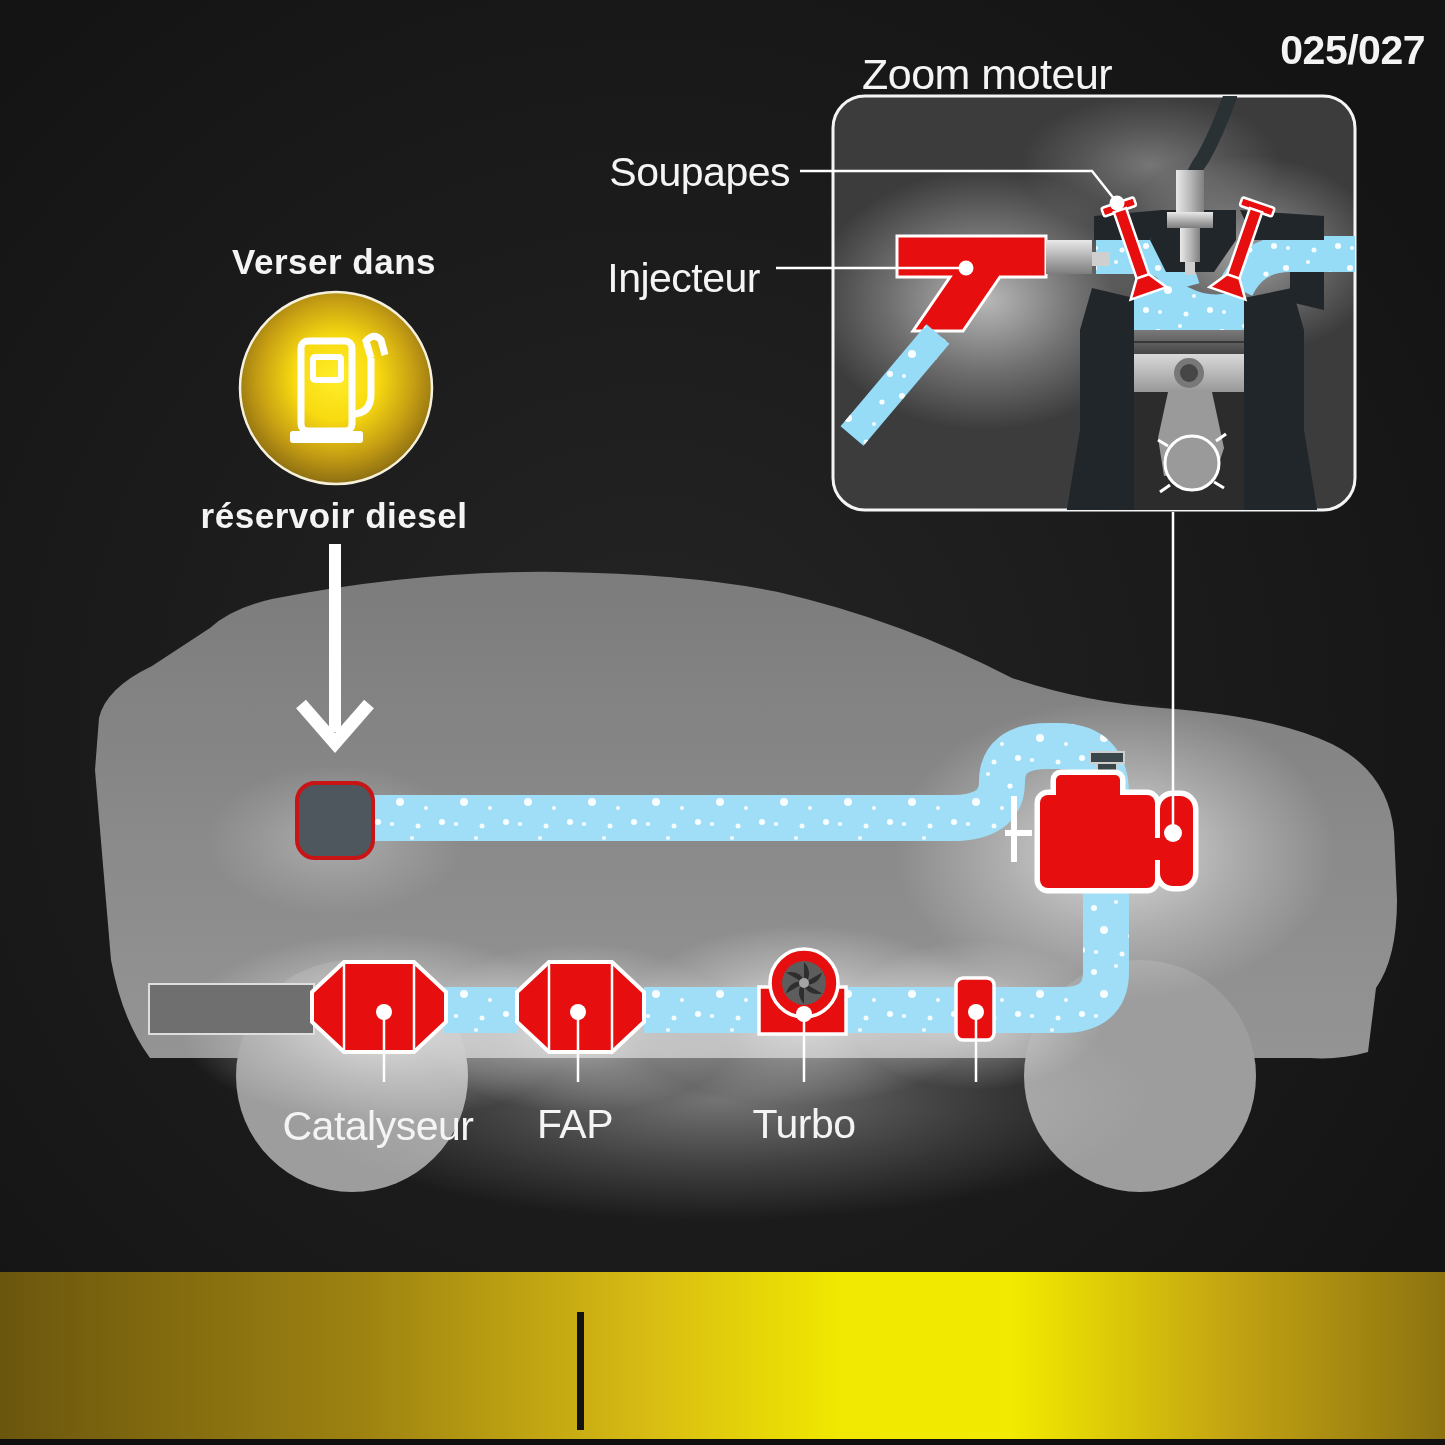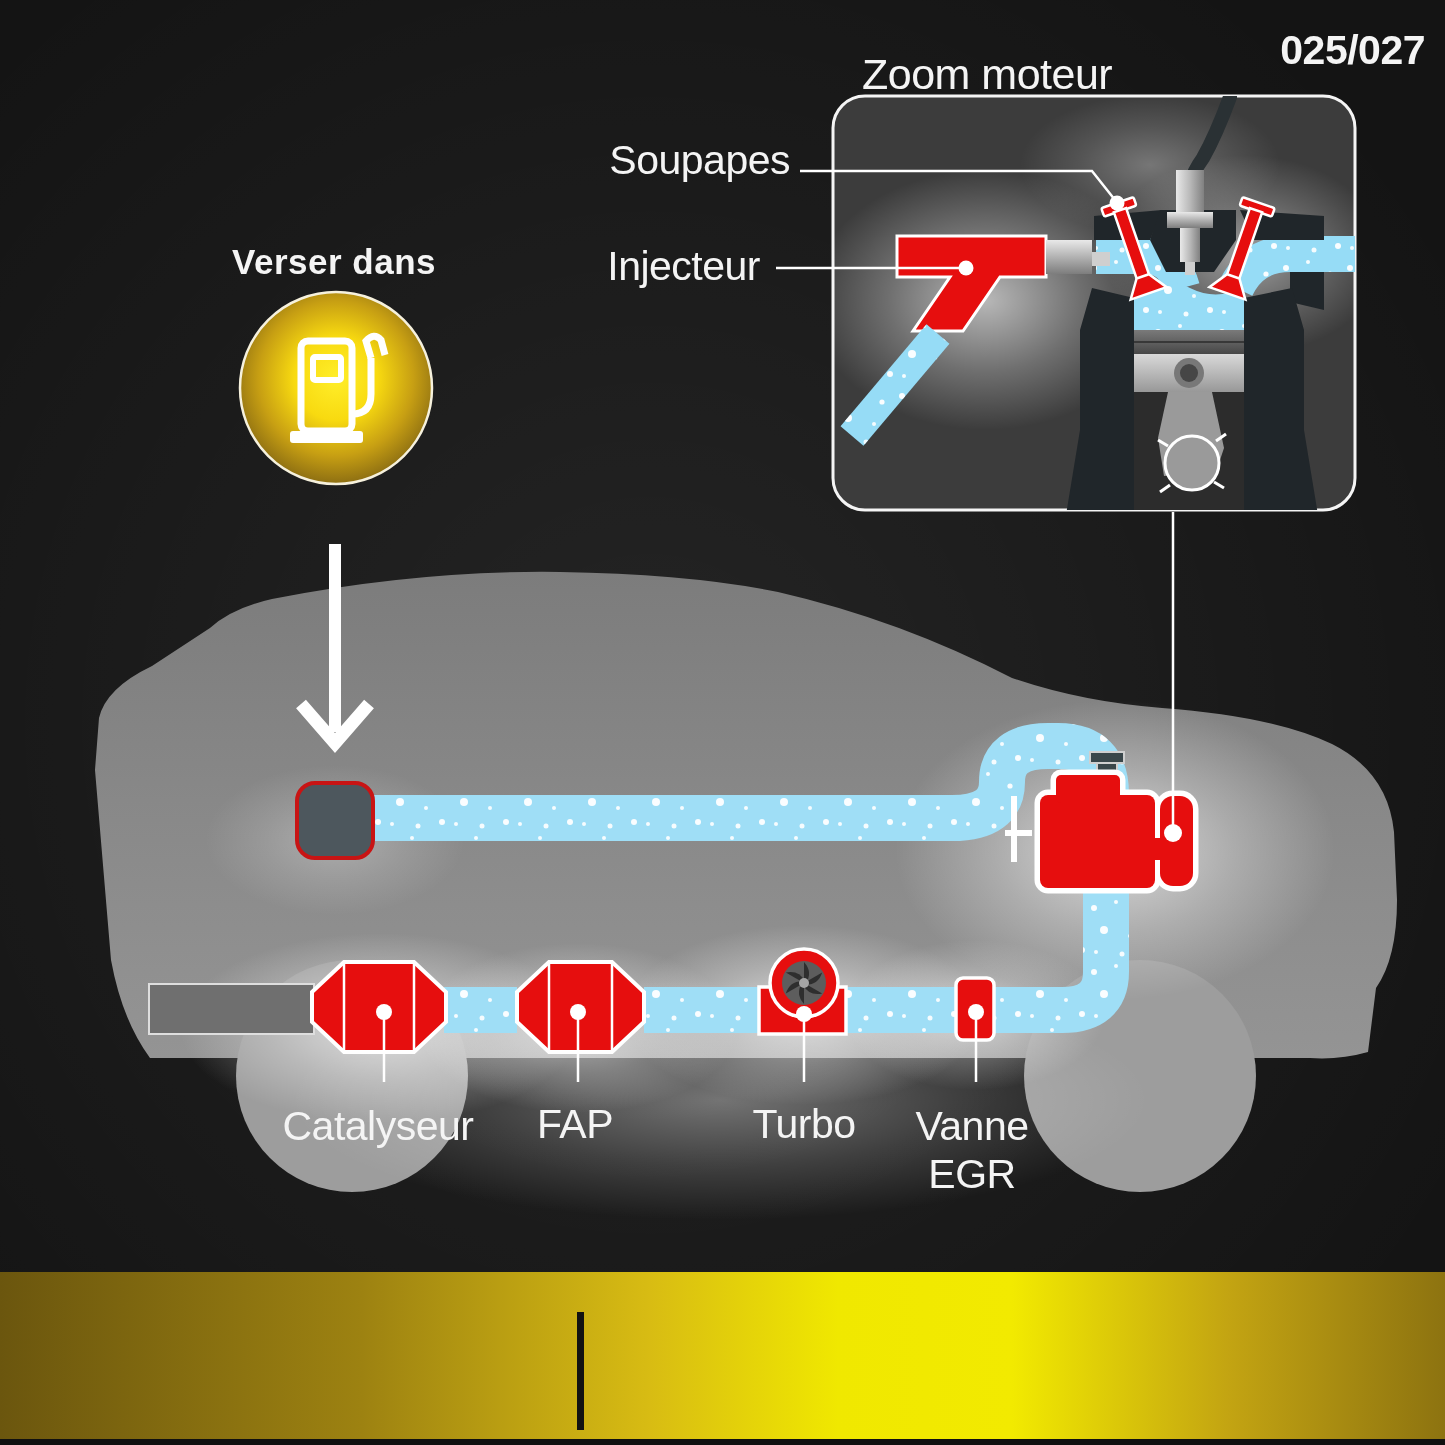--- a/index.html
+++ b/index.html
@@ -1,21 +1,21 @@
 <!DOCTYPE html>
 <html><head>
 <meta charset="utf-8">
 <style>
   html,body{margin:0;padding:0;background:#0d0d0d;}
   #stage{position:relative;width:1445px;height:1445px;overflow:hidden;
          font-family:"Liberation Sans",sans-serif;background:#141414;}
   #art{position:absolute;left:0;top:0;}
   .lbl{position:absolute;color:#f4f4f4;letter-spacing:-0.5px;line-height:1.12;}
   .lbl.center{text-align:center;}
-  .lbl.right{text-align:right;}
+  .lbl.right{text-align:right;margin-top:12px;}
   .big{font-size:41px;font-weight:400;}
   .boldlbl{font-size:35px;font-weight:700;letter-spacing:0.5px;}
   #zoom-title{left:862px;top:34px;font-size:43px;margin-top:16px;}
   #page-num{left:1225px;top:28px;width:200px;text-align:right;font-size:41px;font-weight:bold;}
   #lbl-soupapes{left:540px;top:138px;width:250px;}
   #lbl-injecteur{left:520px;top:244px;width:240px;}
   #lbl-verser{left:164px;top:242px;width:340px;}
   #lbl-reservoir{left:114px;top:496px;width:440px;}
   #lbl-cat{left:258px;top:1104px;width:240px;text-align:center;}
   #lbl-fap{left:495px;top:1102px;width:160px;}
@@ -289,27 +289,24 @@
   </g>
   <circle cx="1117" cy="203" r="7.5" fill="#ffffff"></circle>
   <circle cx="966" cy="268" r="7.5" fill="#ffffff"></circle>
 </svg>
 
 <div class="lbl big" id="zoom-title">Zoom moteur</div>
 <div class="lbl big" id="page-num">025/027</div>
 <div class="lbl big right" id="lbl-soupapes">Soupapes</div>
 <div class="lbl boldlbl center" id="lbl-verser">Verser dans</div>
 <div class="lbl big right" id="lbl-injecteur">Injecteur</div>
+<div class="lbl boldlbl center" id="lbl-reservoir">réservoir diesel</div>
 <div class="lbl big center" id="lbl-cat">Catalyseur</div>
 <div class="lbl big center" id="lbl-fap">FAP</div>
 <div class="lbl big center" id="lbl-turbo">Turbo</div>
-<div class="lbl big center" id="lbl-egr">
-  <span>Vanne</span><br>
-  <span>EGR</span>
-</div>
 
 <div id="goldbar">
   
   
 </div>
 <div id="footer-divider"></div>
 <div id="goldbar-underline"></div>
 
 </div>
 

